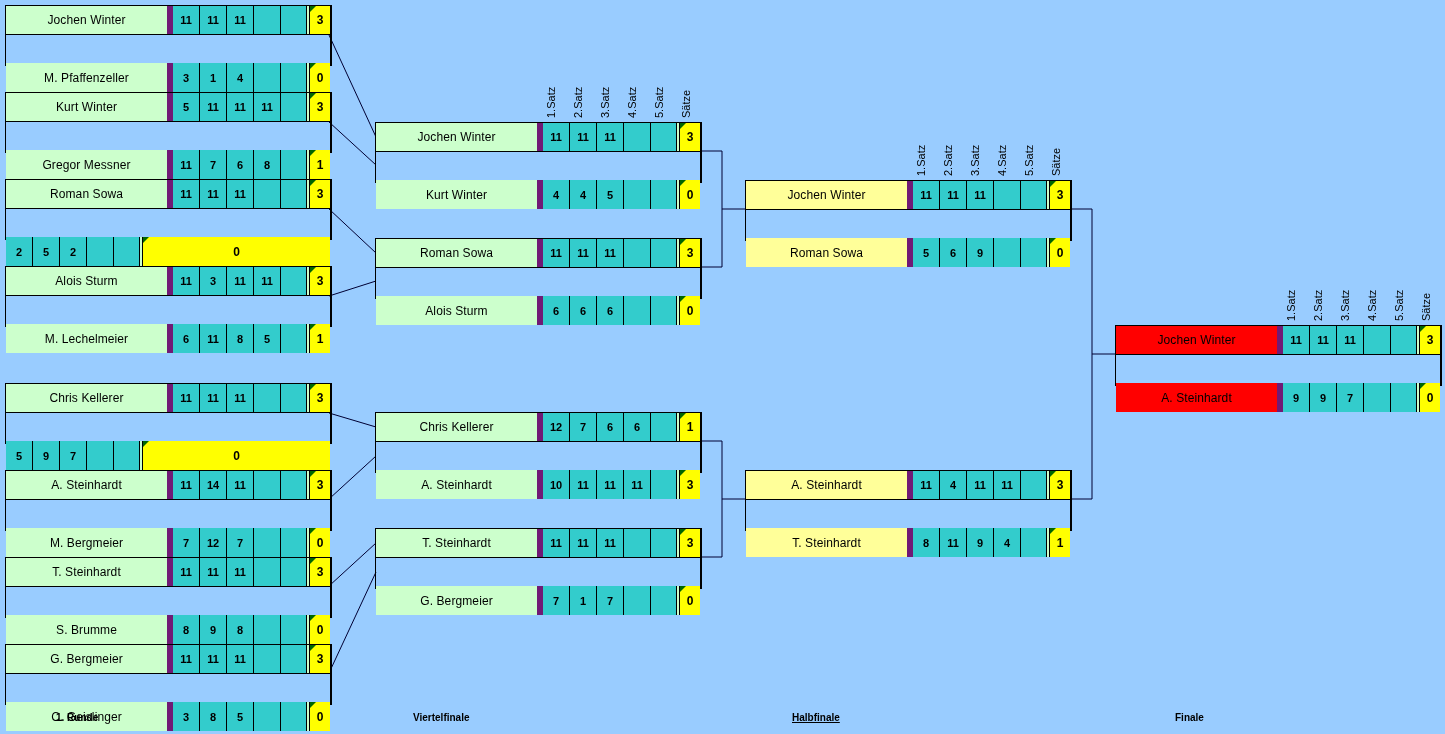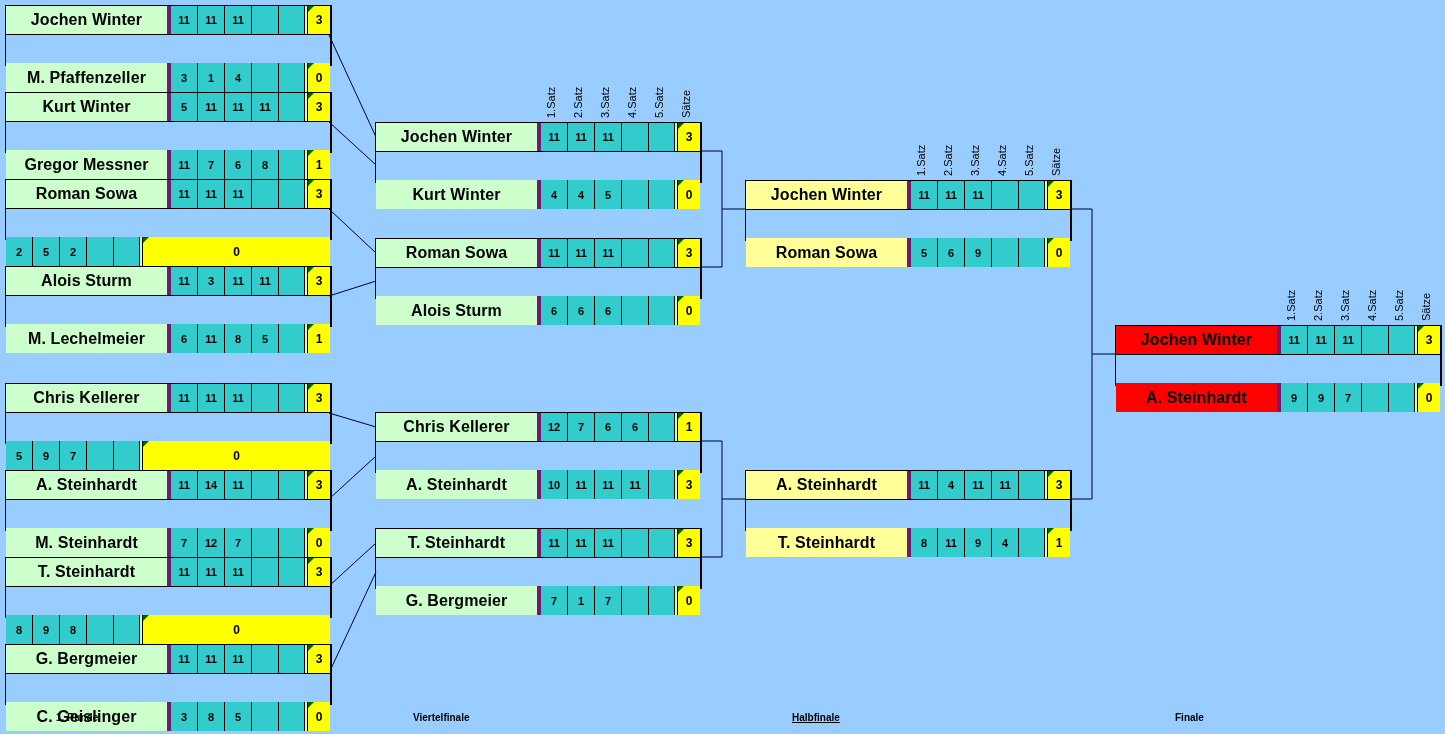--- a/index.html
+++ b/index.html
@@ -10,22 +10,22 @@
   .match {
     position:absolute; width:324px; height:58px;
     border-top:1px solid #000; border-left:1px solid #000;
     border-right:2px solid #000; border-bottom:2px solid #000;
     box-sizing:content-box;
   }
   .row { position:absolute; left:0; width:324px; height:29px; display:flex; }
   .row.r0 { top:0; border-bottom:1px solid #000; height:28px; }
   .row.r1 { top:29px; height:29px;margin-top:28px; }
   .name {
-    width:161px; border-right:4px solid #701a75; display:flex; align-items:center; justify-content:center;
-    font-size:16px; font-weight:bold; color:#000; letter-spacing:0.1px;
+    width:161px; border-right:6px solid #701a75; display:flex; align-items:center; justify-content:center;
+    font-size:12px; font-weight:normal; color:#000; letter-spacing:0.1px;
   }
   .name.c-green { background:#ccffcc; }
   .name.c-yellow { background:#ffff99; }
   .name.c-red { background:#ff0000; }
   .set {
     width:26px; background:#33cccc; border-right:1px solid #000; display:flex; align-items:center; justify-content:center;
     font-size:11px; font-weight:bold; color:#000;
   }
   .set.last { width:25px; border-right:1px solid #000; }
   .gap { width:2px; background:#ccffcc; border-right:1px solid #000; }
@@ -222,21 +222,21 @@
         <div class="set">11</div>
         <div class="set"></div>
         <div class="set last"></div>
         <div class="gap"></div>
         <div class="total">
           <span class="tri"></span>
           <span>3</span>
         </div>
       </div>
       <div class="row r1">
-        <div class="name c-green">M. Steinhardt</div>
+        <div class="name c-green">M. Bergmeier</div>
         <div class="set">7</div>
         <div class="set">12</div>
         <div class="set">7</div>
         <div class="set"></div>
         <div class="set last"></div>
         <div class="gap"></div>
         <div class="total">
           <span class="tri"></span>
           <span>0</span>
         </div>
@@ -250,20 +250,21 @@
         <div class="set">11</div>
         <div class="set"></div>
         <div class="set last"></div>
         <div class="gap"></div>
         <div class="total">
           <span class="tri"></span>
           <span>3</span>
         </div>
       </div>
       <div class="row r1">
+        <div class="name c-green">S. Brumme</div>
         <div class="set">8</div>
         <div class="set">9</div>
         <div class="set">8</div>
         <div class="set"></div>
         <div class="set last"></div>
         <div class="gap"></div>
         <div class="total">
           <span class="tri"></span>
           <span>0</span>
         </div>

